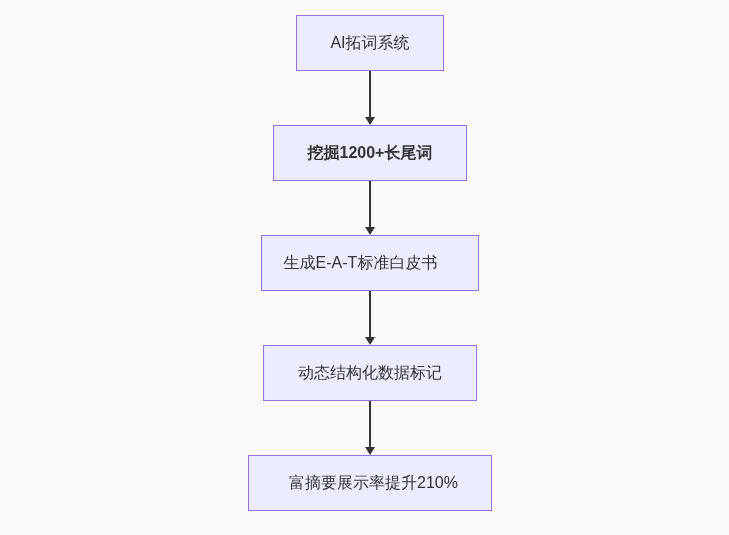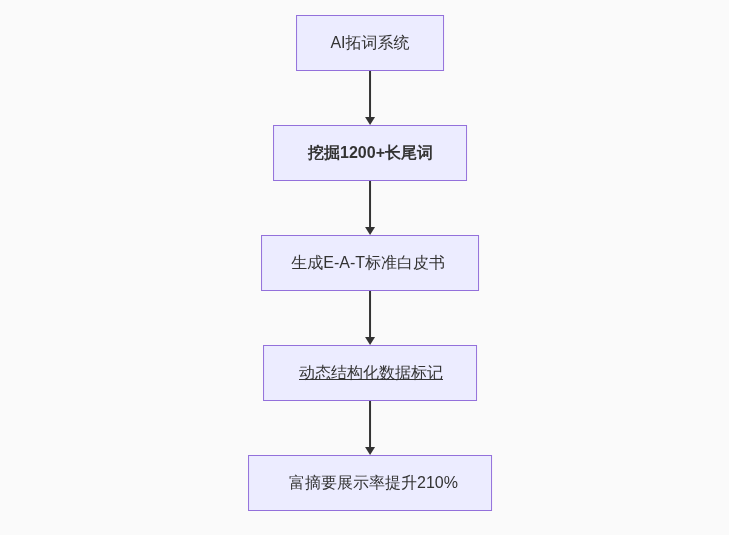--- a/index.html
+++ b/index.html
@@ -28,27 +28,27 @@
     background: #ECECFF;
     border: 1px solid #9370DB;
     color: #333333;
     font-size: 16px;
     line-height: 22px;
     padding: 16px 33px;
     text-align: center;
     white-space: nowrap;
     display: flex;
     align-items: center;
-    justify-content: flex-end;
+    justify-content: center;
   }
   
   .flow-node.n1 { min-width: 146px; }
   .flow-node.n2 { min-width: 194px; font-weight: bold; }
   .flow-node.n3 { min-width: 218px; padding-left: 14px; }
-  .flow-node.n4 { min-width: 214px; text-decoration: underline; }
+  .flow-node.n4 { min-width: 214px; }
   .flow-node.n5 { min-width: 235px; padding-left: 40px; }
 
   .flow-arrow {
     height: 54px;
     display: flex;
     flex-direction: column;
     align-items: center;
   }
   .arrow-line {
     flex: 1 1 auto;

